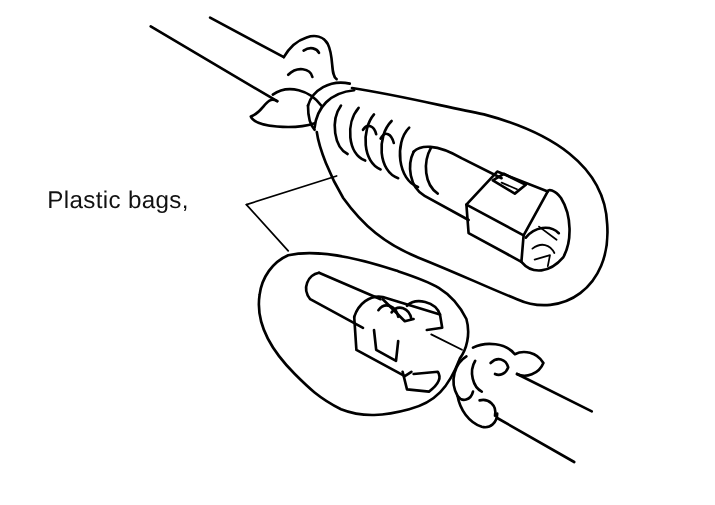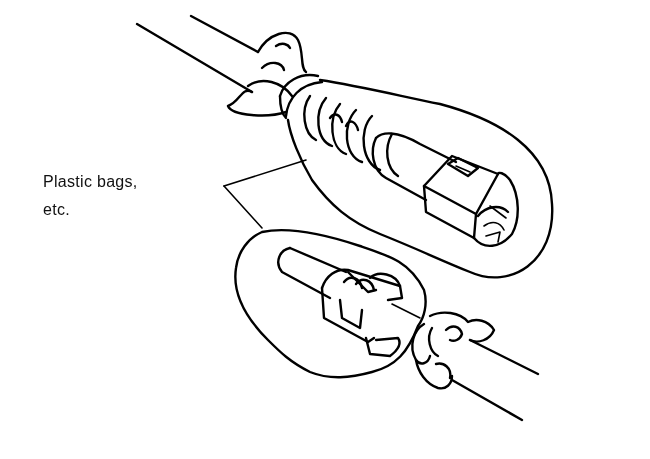--- a/index.html
+++ b/index.html
@@ -8,21 +8,21 @@
       width: 650px; height: 459px;
       background: #ffffff;
       overflow: hidden;
     }
     #art { position: absolute; left: 0; top: 0; }
     .ln { fill: none; stroke: #000; stroke-width: 2.4; stroke-linecap: round; stroke-linejoin: round; }
     .thin { fill: none; stroke: #000; stroke-width: 1.6; stroke-linecap: round; stroke-linejoin: round; }
     .label {
       position: absolute;
       font-family: "Liberation Sans", sans-serif;
-      font-size: 16px;
+      font-size: 22px;
       line-height: 28px;
       color: #111;
       letter-spacing: 0.3px;
     }
     .label div { white-space: nowrap; }
   </style>
 </head>
 <body>
 
 <div id="canvas">
@@ -99,15 +99,14 @@
       <path class="ln" d="M436 364 C444 362 452 368 450 378"></path>
       <path class="ln" d="M446 330 C452 324 460 326 462 334 C460 340 454 342 450 340"></path>
 
       <path class="ln" d="M470 340 L538 374"></path>
       <path class="ln" d="M452 380 L522 420"></path>
     </g>
   </svg>
 
   <div class="label" style="left:43px; top:168px;">
     <div>Plastic bags,</div>
-    <div>etc.</div>
   </div>
 </div>
 
 </body></html>

